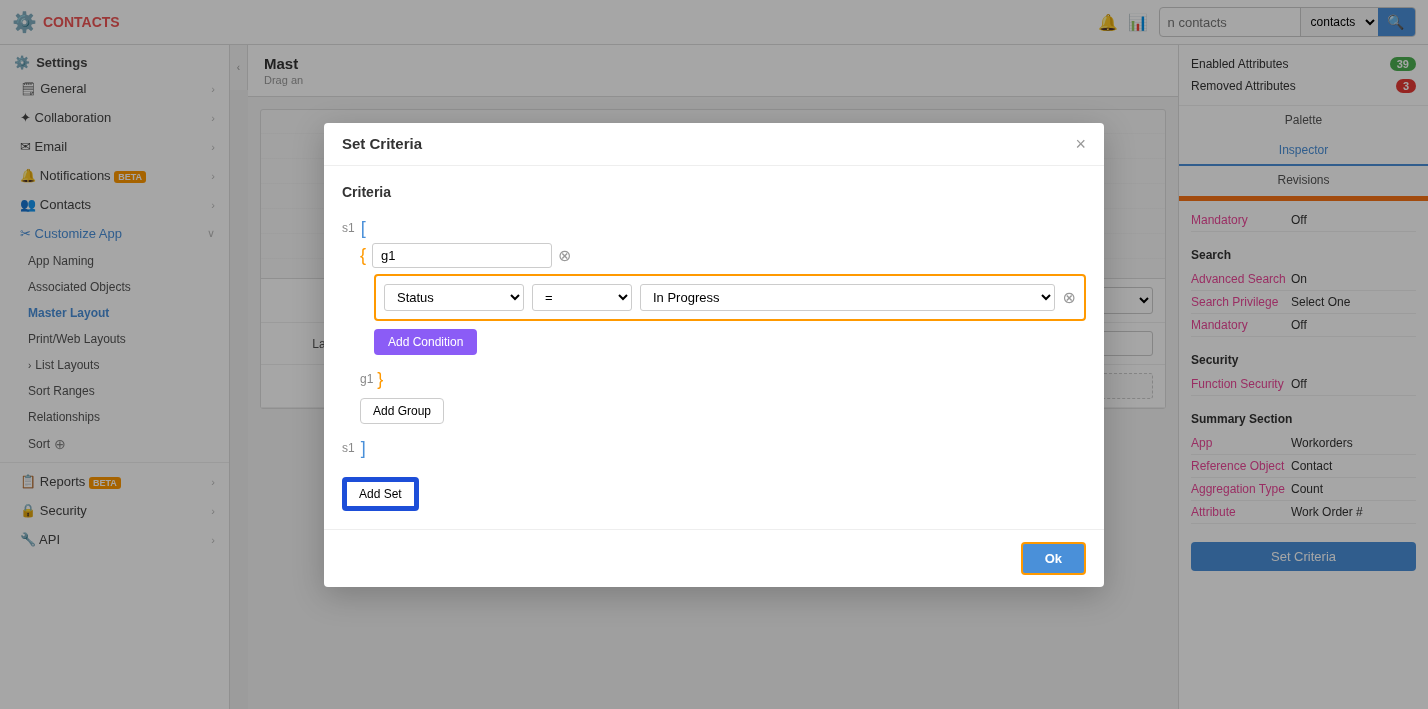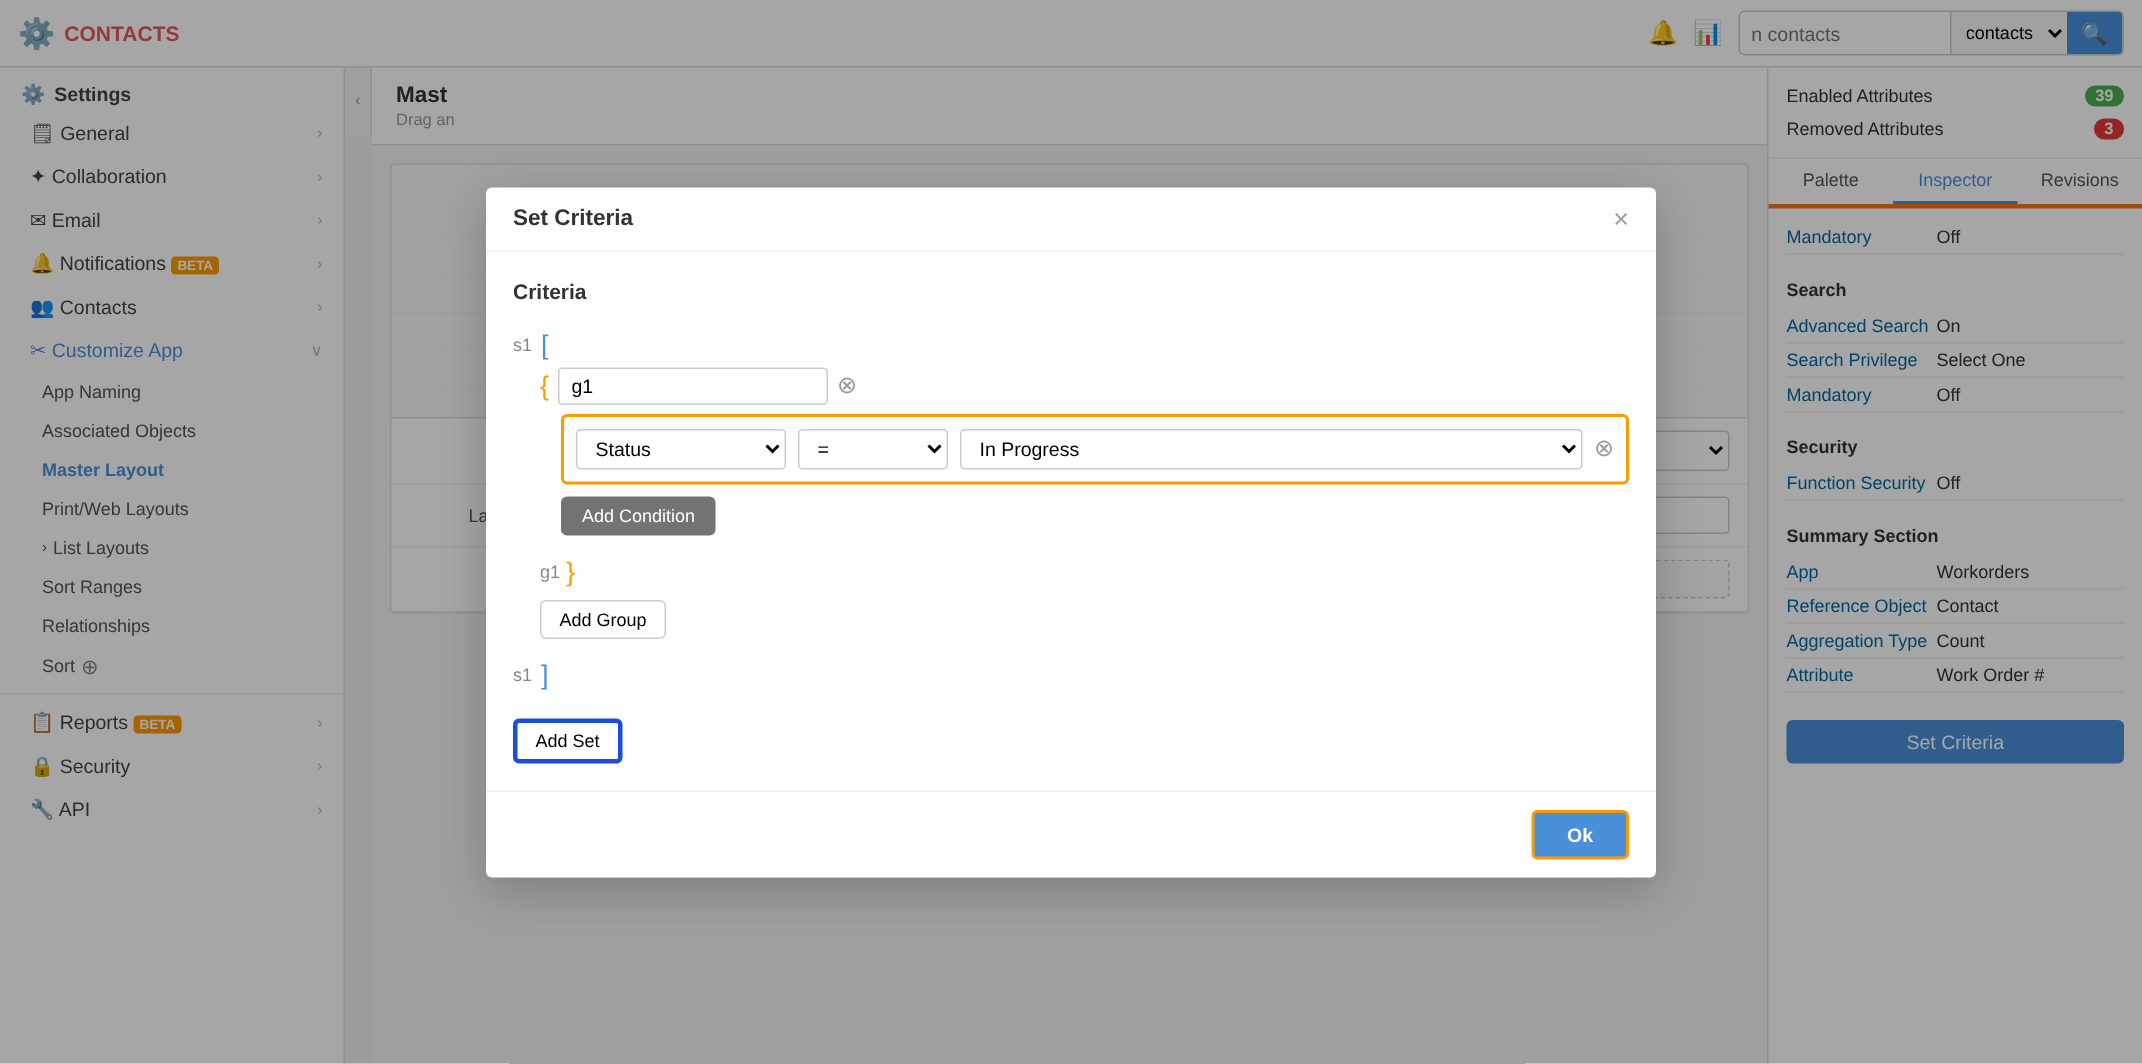--- a/index.html
+++ b/index.html
@@ -36,28 +36,28 @@
     .main-header { background: #fff; padding: 10px 16px; border-bottom: 1px solid #ddd; }
     .main-header h2 { font-size: 15px; font-weight: 600; color: #333; }
     .main-header p { font-size: 11px; color: #999; margin-top: 2px; }
 
     
     .right-panel { width: 250px; background: #fff; border-left: 1px solid #ddd; display: flex; flex-direction: column; flex-shrink: 0; }
     .right-panel-header { padding: 8px 12px; border-bottom: 1px solid #eee; }
     .enabled-attr-row { display: flex; align-items: center; justify-content: space-between; padding: 4px 0; font-size: 12px; color: #333; }
     .attr-badge-green { background: #4caf50; color: #fff; border-radius: 10px; padding: 1px 7px; font-size: 11px; font-weight: bold; }
     .attr-badge-red { background: #e53935; color: #fff; border-radius: 10px; padding: 1px 7px; font-size: 11px; font-weight: bold; }
-    .right-panel-tabs { display: flex; border-bottom: 3px solid #f97316; }
+    .right-panel-tabs { display: flex; border-bottom: 5px solid #f97316; flex-direction: column; }
     .right-panel-tab { flex: 1; text-align: center; padding: 7px 4px; font-size: 12px; cursor: pointer; color: #555; border-bottom: 2px solid transparent; }
     .right-panel-tab.active { color: #4a90d9; border-bottom: 2px solid #4a90d9; }
     .right-panel-body { flex: 1; overflow-y: auto; padding: 0; }
     .inspector-section { padding: 8px 12px; }
     .inspector-section-title { font-size: 12px; font-weight: 700; color: #333; margin-bottom: 6px; }
     .inspector-row { display: flex; align-items: center; padding: 4px 0; font-size: 12px; border-bottom: 1px solid #f0f0f0; }
-    .inspector-label { color: #0369a1; flex: 0 0 100px; }
+    .inspector-label { color: #ec4899; flex: 0 0 100px; }
     .inspector-value { color: #333; flex: 1; }
     .set-criteria-btn { margin: 10px 12px; background: #4a90d9; color: #fff; border: none; border-radius: 4px; padding: 7px 14px; cursor: pointer; font-size: 13px; font-weight: 500; width: calc(100% - 24px); }
 
     
     .canvas-area { padding: 12px; overflow: auto; height: calc(100% - 60px); }
 
     
     .modal-overlay { position: fixed; top: 0; left: 0; right: 0; bottom: 0; background: rgba(0,0,0,0.35); z-index: 100; display: flex; align-items: center; justify-content: center; }
     .modal { background: #fff; border-radius: 4px; width: 780px; max-width: 95vw; box-shadow: 0 8px 32px rgba(0,0,0,0.22); }
     .modal-header { display: flex; align-items: center; justify-content: space-between; padding: 12px 18px; border-bottom: 1px solid #eee; }
@@ -68,23 +68,23 @@
 
     .set-name-input { border: 1px solid #ccc; border-radius: 3px; padding: 4px 8px; font-size: 13px; width: 180px; }
 
     .condition-row { display: flex; align-items: center; gap: 8px; padding: 8px; border: 2px solid #f90; border-radius: 4px; margin-bottom: 8px; background: #fff; }
     .condition-select { border: 1px solid #ccc; border-radius: 3px; padding: 4px 8px; font-size: 13px; background: #fff; cursor: pointer; }
     .cond-field { width: 140px; }
     .cond-op { width: 100px; }
     .cond-val { flex: 1; }
     .cond-remove { color: #999; cursor: pointer; font-size: 16px; background: none; border: none; }
 
-    .add-condition-btn { background: #737373; color: #fff; border: none; border-radius: 4px; padding: 6px 14px; cursor: pointer; font-size: 12px; margin-bottom: 8px; }
+    .add-condition-btn { background: #8b5cf6; color: #fff; border: none; border-radius: 4px; padding: 6px 14px; cursor: pointer; font-size: 12px; margin-bottom: 8px; }
     .add-group-btn { border: 1px solid #ccc; background: #fff; border-radius: 4px; padding: 5px 12px; cursor: pointer; font-size: 12px; margin-bottom: 8px; margin-right: 8px; }
-    .add-set-btn { border: 3px solid #1d4ed8; background: #fff; border-radius: 4px; padding: 5px 12px; cursor: pointer; font-size: 12px; margin-top: 8px; }
+    .add-set-btn { border: 5px solid #1d4ed8; background: #fff; border-radius: 4px; padding: 5px 12px; cursor: pointer; font-size: 12px; margin-top: 8px; }
 
     .modal-footer { display: flex; justify-content: flex-end; padding: 12px 18px; border-top: 1px solid #eee; gap: 8px; }
     .ok-btn { background: #4a90d9; color: #fff; border: 2px solid #f90; border-radius: 4px; padding: 7px 22px; cursor: pointer; font-size: 13px; font-weight: 600; }
 
     
     .field-row { display: flex; gap: 12px; align-items: center; padding: 8px 12px; border-bottom: 1px solid #eee; }
     .field-label { font-size: 12px; color: #555; width: 120px; text-align: right; flex-shrink: 0; }
     .field-input { flex: 1; border: 1px solid #ccc; border-radius: 3px; padding: 4px 8px; font-size: 13px; background: #fff; }
     .field-input-date { display: flex; align-items: center; border: 1px solid #ccc; border-radius: 3px; flex: 1; }
     .field-input-date input { border: none; outline: none; flex: 1; padding: 4px 8px; font-size: 13px; }

